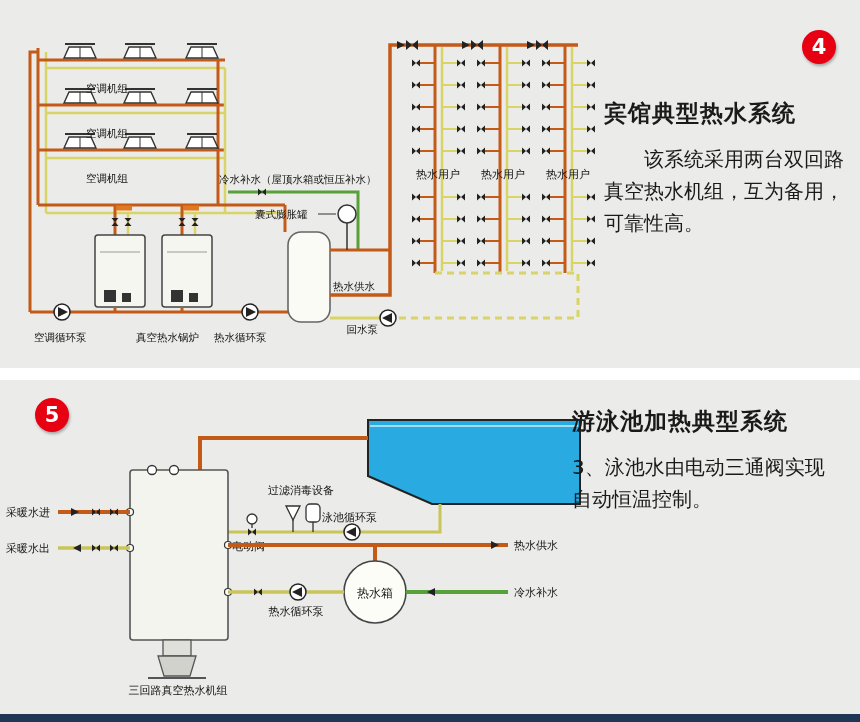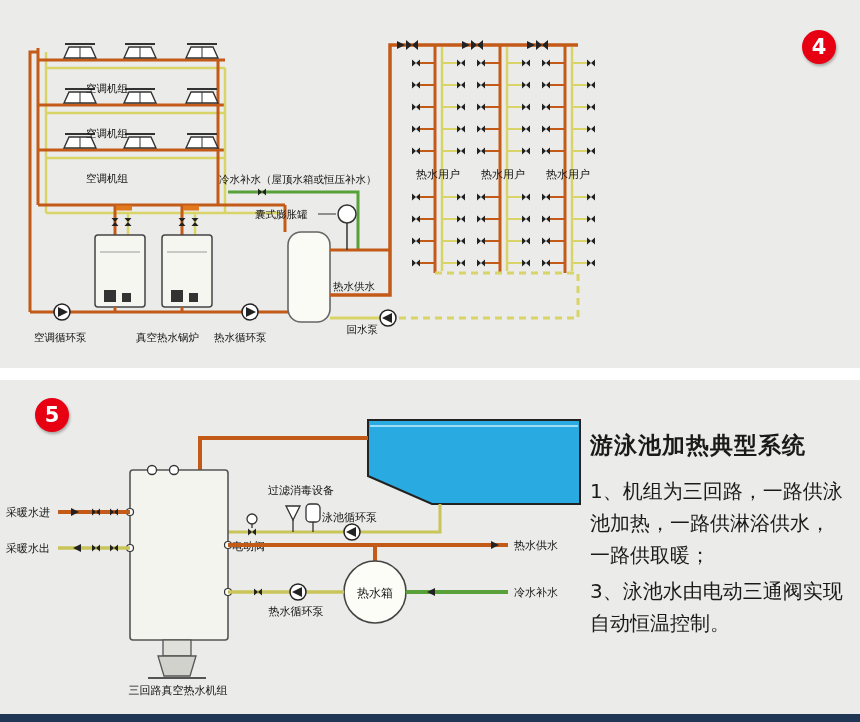--- a/index.html
+++ b/index.html
@@ -19,21 +19,21 @@
     position: absolute; width: 34px; height: 34px; border-radius: 50%;
     background: #e60012; color: #fff; font-weight: bold; font-size: 21px;
     display: flex; align-items: center; justify-content: center;
     box-shadow: 1px 2px 3px rgba(0,0,0,.3);
   }
   #badge-4 { right: 24px; top: 30px; }
   #badge-5 { left: 35px; top: 18px; }
   .diagram { position: absolute; left: 0; top: 0; }
   .text-col { position: absolute; width: 254px; }
   #hotel-text { left: 604px; top: 98px; }
-  #pool-text  { left: 590px; top: 26px; margin-top: 24px; }
+  #pool-text  { left: 572px; top: 26px; }
   .sys-title { font-size: 23px; font-weight: bold; margin: 0 0 14px 0; letter-spacing: 1px; }
   .sys-desc  { font-size: 20px; line-height: 1.6; margin: 0; text-indent: 2em; }
   .note      { font-size: 20px; line-height: 1.6; margin: 0 0 4px 0; }
   svg text { font-family: "DejaVu Sans", "Liberation Sans", sans-serif; fill: #111; }
 </style>
 </head>
 <body>
 
 <div class="page">
 
@@ -195,20 +195,24 @@
             <use href="#pump"></use>
           </g>
       </g>
       <text x="378" y="333" font-size="10.5" text-anchor="end">回水泵</text>
 
       <text x="34" y="341" font-size="10.5">空调循环泵</text>
       <text x="136" y="341" font-size="10.5">真空热水锅炉</text>
       <text x="214" y="341" font-size="10.5">热水循环泵</text>
     </svg>
 
+    <div class="text-col" id="hotel-text">
+      <h2 class="sys-title">宾馆典型热水系统</h2>
+      <p class="sys-desc">该系统采用两台双回路真空热水机组，互为备用，可靠性高。</p>
+    </div>
   </section>
 
   <div class="divider"></div>
 
   <section class="panel" id="panel-pool">
 
     <div class="badge" id="badge-5">5</div>
 
     <svg class="diagram" width="600" height="334" viewBox="0 0 600 334">
       <defs>
@@ -301,19 +305,18 @@
         <use href="#vS2" x="258" y="212"></use>
         <g transform="translate(298,212) rotate(180)">
             <use href="#pump2"></use>
           </g>
       </g>
       <text x="296" y="235" font-size="11" text-anchor="middle">热水循环泵</text>
     </svg>
 
     <div class="text-col" id="pool-text">
       <h2 class="sys-title">游泳池加热典型系统</h2>
-      <p class="note">1、机组为三回路，一路供泳池加热，一路供淋浴供水，一路供取暖；</p>
       <p class="note">3、泳池水由电动三通阀实现自动恒温控制。</p>
     </div>
   </section>
 
   <div class="footer-bar"></div>
 </div>
 
 </body></html>

